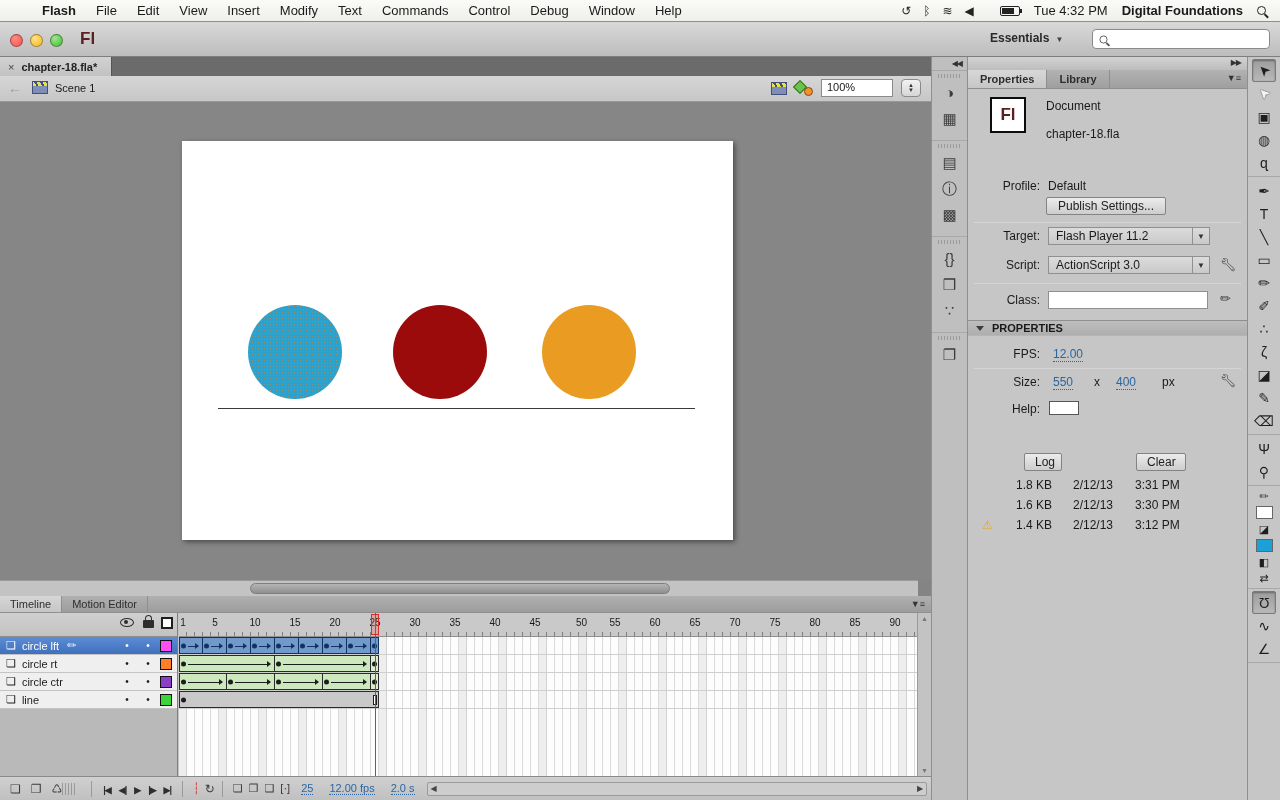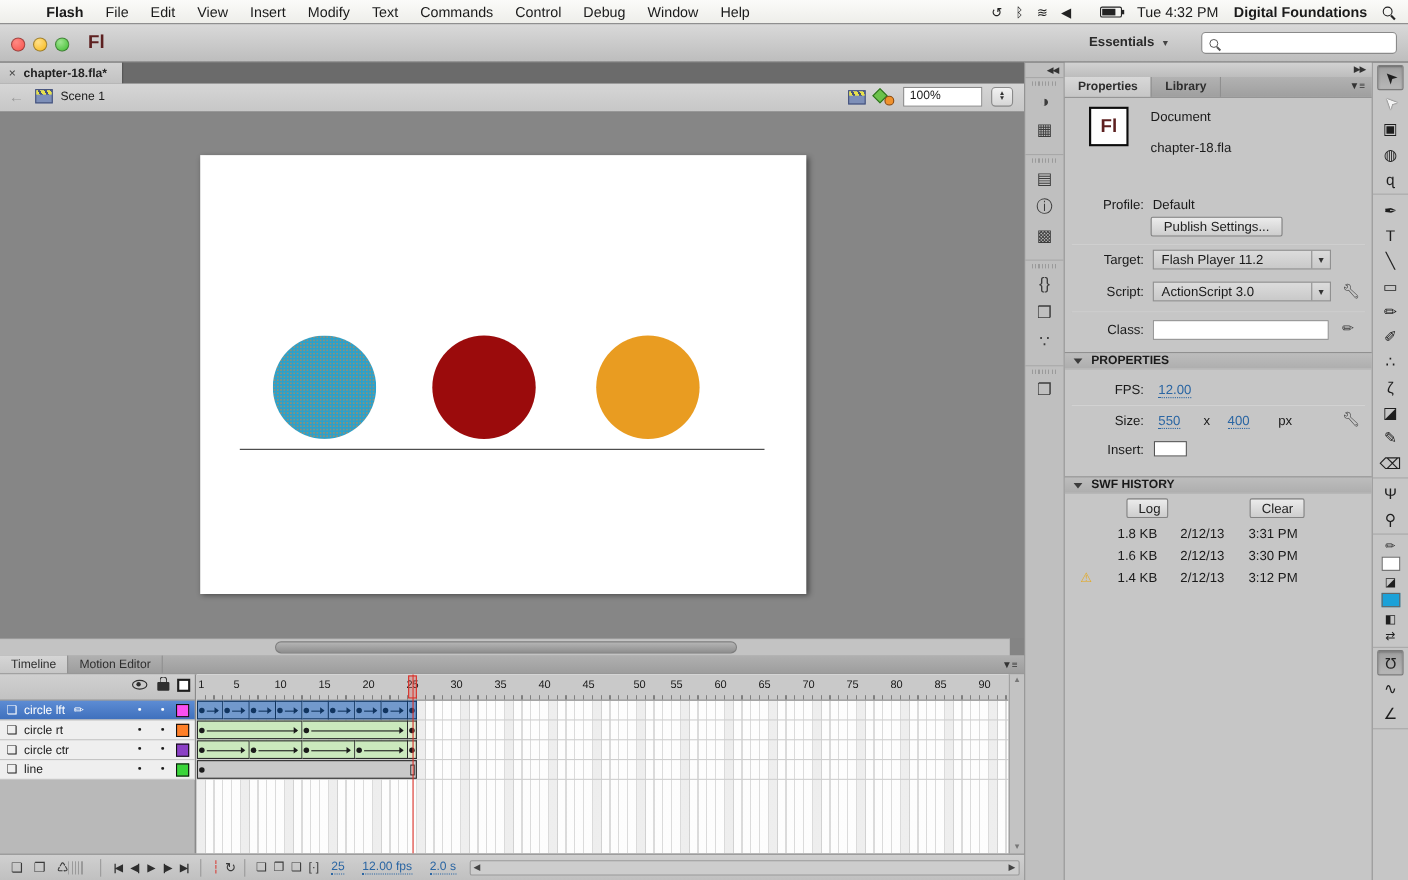--- a/index.html
+++ b/index.html
@@ -323,24 +323,23 @@
     <div class="sec-header" style="top:263px;"><span class="twisty"></span><span>PROPERTIES</span></div>
     <span class="plabel" style="top:290px;">FPS:</span>
     <span class="pvalue blue-val" style="left:85px; top:290px;">12.00</span>
     <div class="divider" style="top:311px;"></div>
     <span class="plabel" style="top:318px;">Size:</span>
     <span class="pvalue blue-val" style="left:85px; top:318px;">550</span>
     <span class="pvalue" style="left:126px; top:318px;">x</span>
     <span class="pvalue blue-val" style="left:148px; top:318px;">400</span>
     <span class="pvalue" style="left:194px; top:318px;">px</span>
     <span class="wrench-icon" style="left:252px; top:316px;">🔧︎︎</span>
-    <span class="plabel" style="top:345px;">Insert:</span>
+    <span class="plabel" style="top:345px;">Help:</span>
     <div id="stage-swatch" style="left:81px; top:344px;"></div>
 
-    <div class="sec-header" style="top:376px;"><span class="twisty"></span><span>SWF HISTORY</span></div>
     <div class="pbtn" style="left:56px; top:396px; width:38px;">Log</div>
     <div class="pbtn" style="left:168px; top:396px; width:50px;">Clear</div>
     <div id="swf-rows">
         <div class="swf-row" style="top: 421px;">
           <span class="swf-size">1.8 KB</span>
           <span class="swf-date">2/12/13</span>
           <span class="swf-time">3:31 PM</span>
         </div>
         <div class="swf-row" style="top: 441px;">
           <span class="swf-size">1.6 KB</span>

